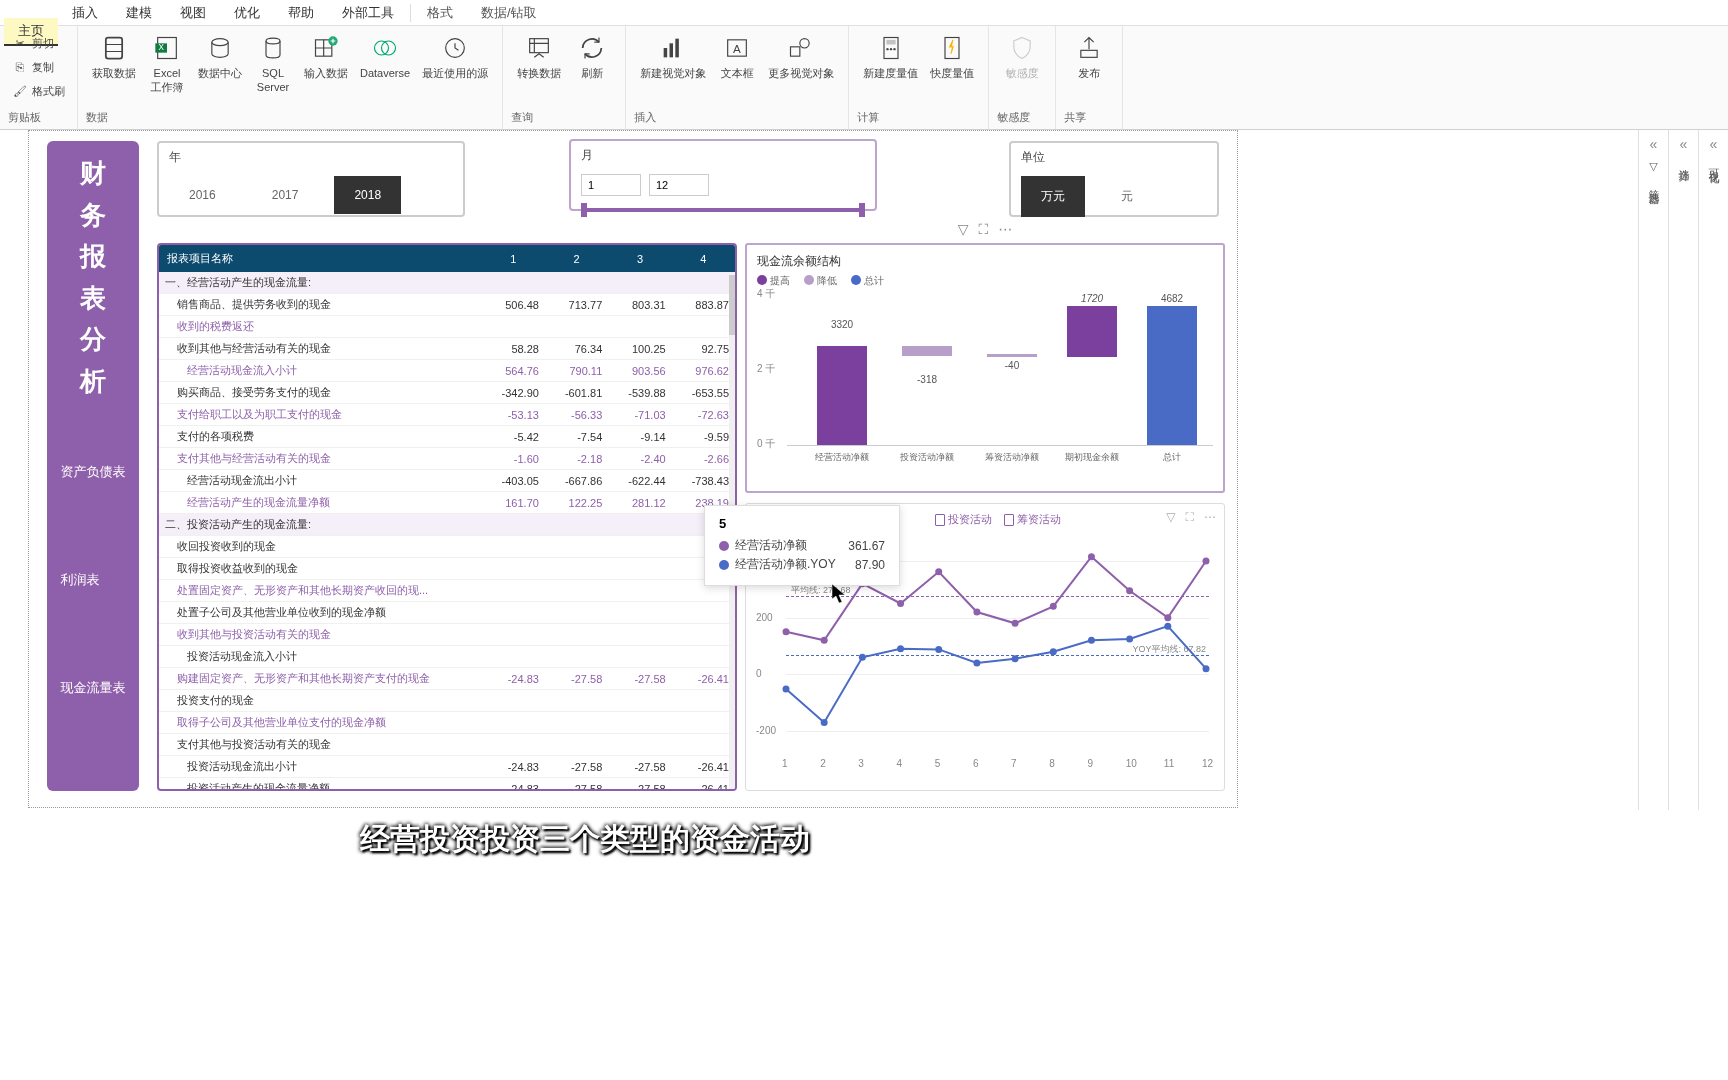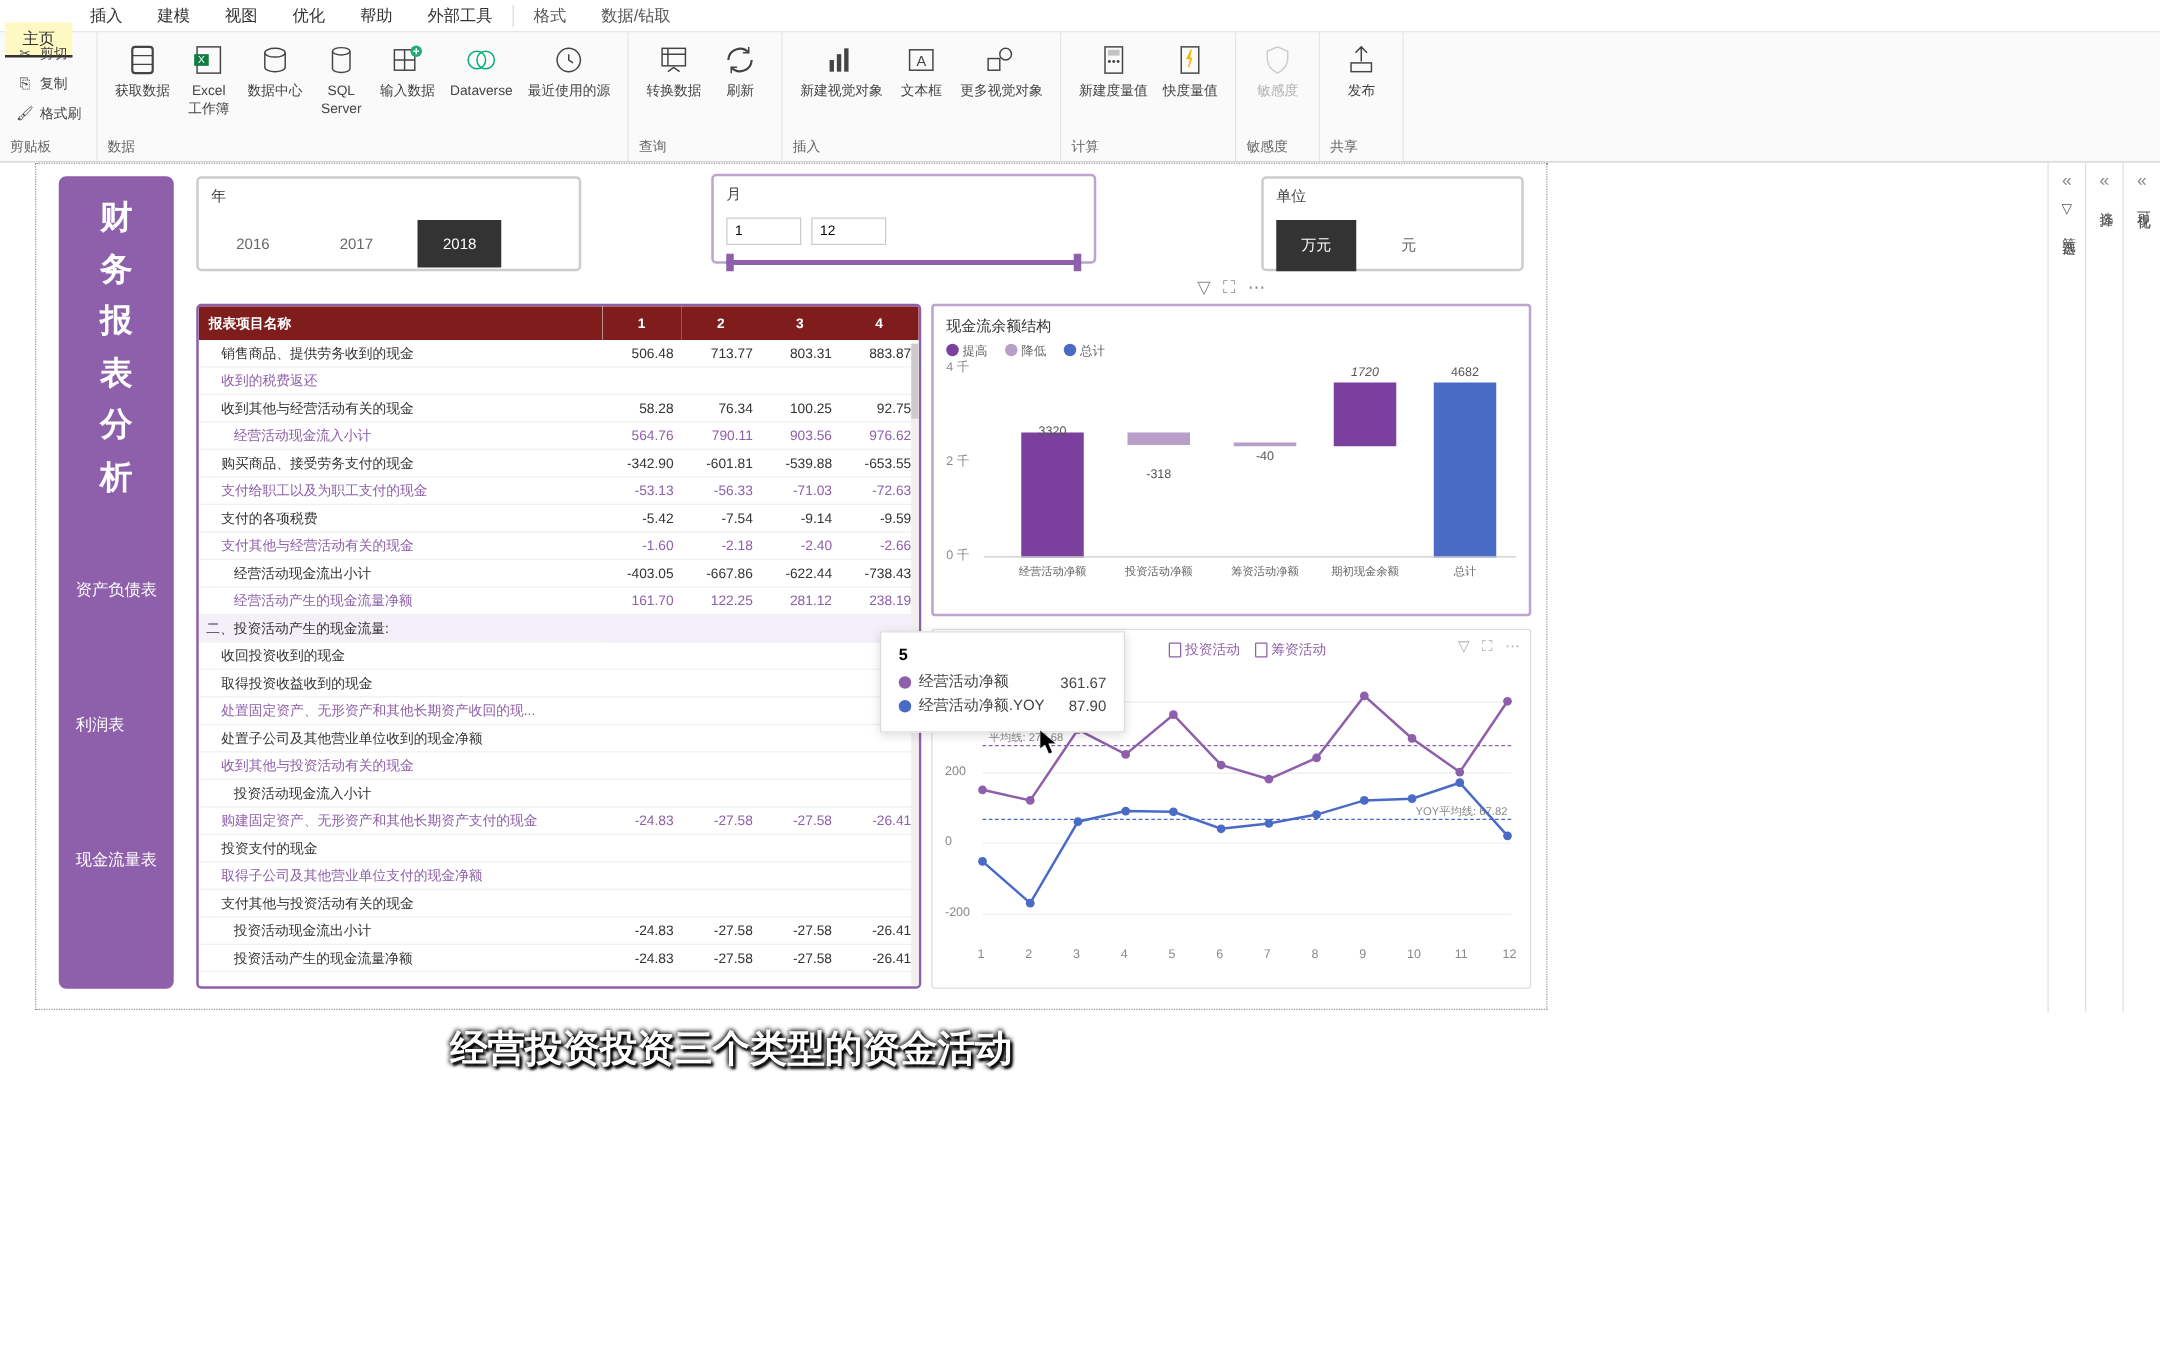--- a/index.html
+++ b/index.html
@@ -41,21 +41,21 @@
 .month-slicer { left: 540px; top: 8px; width: 308px; height: 72px; border-color: #bda4cf; }
 .month-slicer .inputs { display: flex; gap: 8px; }
 .month-slicer input { width: 60px; height: 22px; border: 1px solid #ccc; padding: 2px 6px; font-size: 11px; }
 .month-slicer .slider-bar { position: relative; height: 4px; background: #8e5faa; margin-top: 12px; border-radius: 2px; }
 .month-slicer .handle { position: absolute; top: -5px; width: 6px; height: 14px; background: #8e5faa; }
 .unit-slicer { left: 980px; top: 10px; width: 210px; height: 76px; }
 
 
 .table-card { position: absolute; left: 128px; top: 112px; width: 580px; height: 548px; border: 2px solid #8e5faa; border-radius: 4px; overflow: hidden; }
 .tbl { width: 100%; border-collapse: collapse; font-size: 11px; }
-.tbl thead th { background: #7f1d1d; color: #fff; padding: 6px 4px; text-align: center; font-weight: 700; position: sticky; top: 4px; }
+.tbl thead th { background: #0c4a6e; color: #fff; padding: 6px 4px; text-align: center; font-weight: 400; position: sticky; top: 4px; }
 .tbl thead th:first-child { text-align: left; padding-left: 8px; }
 .tbl tbody td { padding: 3px 6px; text-align: right; color: #333; border-bottom: 1px solid #f0f0f0; white-space: nowrap; }
 .tbl tbody td:first-child { text-align: left; white-space: nowrap; max-width: 290px; overflow: hidden; text-overflow: ellipsis; }
 .tbl .section td { background: #f5eff9; color: #333; }
 .tbl .purple-row td { color: #8e5faa; }
 .tbl .purple-row td:not(:first-child) { color: #8e5faa; }
 .tbl tbody { display: block; max-height: 518px; overflow-y: auto; }
 .tbl thead, .tbl tbody tr { display: table; width: 100%; table-layout: fixed; }
 .tbl th:first-child, .tbl td:first-child { width: 56%; }
 .tbl th:not(:first-child), .tbl td:not(:first-child) { width: 11%; }
@@ -384,20 +384,27 @@
       <thead>
           <tr id="tbl-hdr">
             <th>报表项目名称</th>
             <th>1</th>
             <th>2</th>
             <th>3</th>
             <th>4</th>
           </tr>
         </thead>
       <tbody id="tbl-body">
+          <tr class="section">
+            <td>一、经营活动产生的现金流量:</td>
+            <td></td>
+            <td></td>
+            <td></td>
+            <td></td>
+          </tr>
           <tr>
             <td class="indent1">销售商品、提供劳务收到的现金</td>
             <td>506.48</td>
             <td>713.77</td>
             <td>803.31</td>
             <td>883.87</td>
           </tr>
           <tr class="purple-row">
             <td class="indent1">收到的税费返还</td>
             <td></td>
@@ -570,21 +577,21 @@
       <span class="lg-up">提高</span>
       <span class="lg-dn">降低</span>
       <span class="lg-tot">总计</span>
     </div>
     <div class="wf-plot" id="wf-plot">
         <div class="wf-axis-lbl" style="bottom: 13px;">0 千</div>
         <div class="wf-axis-lbl" style="bottom: 88px;">2 千</div>
         <div class="wf-axis-lbl" style="bottom: 163px;">4 千</div>
         <div class="wf-bar" style="left: 60px;">
           <div class="b" style="height: 99.6px; background: rgb(123, 63, 158); position: absolute; bottom: 0px; width: 100%;"></div>
-          <div class="v" style="bottom: 95px;">3320</div>
+          <div class="v" style="bottom: 116px;">3320</div>
         </div>
         <div class="wf-cat" style="left: 50px;">经营活动净额</div>
         <div class="wf-bar" style="left: 145px;">
           <div class="b" style="height: 9.54px; background: rgb(184, 159, 201); position: absolute; bottom: 90.06px; width: 100%;"></div>
           <div class="v" style="bottom: 61px;">-318</div>
         </div>
         <div class="wf-cat" style="left: 135px;">投资活动净额</div>
         <div class="wf-bar" style="left: 230px;">
           <div class="b" style="height: 3px; background: rgb(184, 159, 201); position: absolute; bottom: 88.86px; width: 100%;"></div>
           <div class="v" style="bottom: 74.86px;">-40</div>

